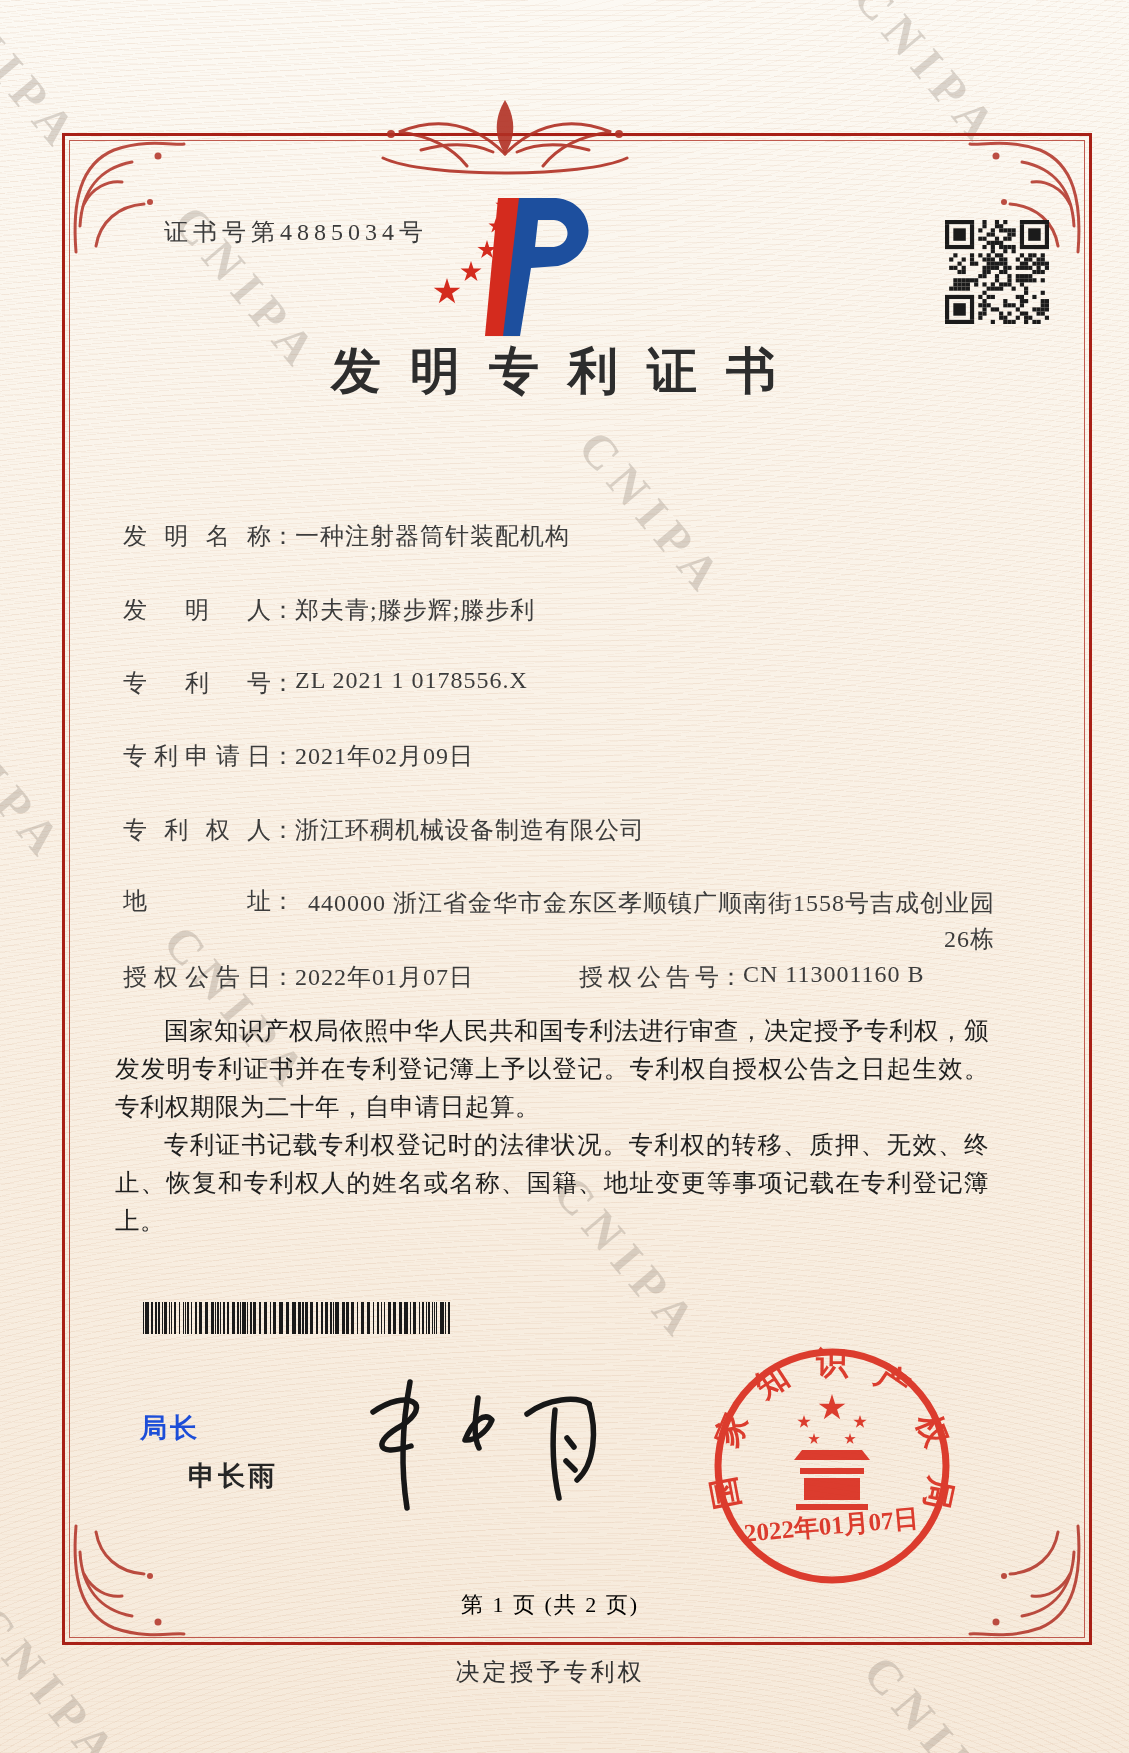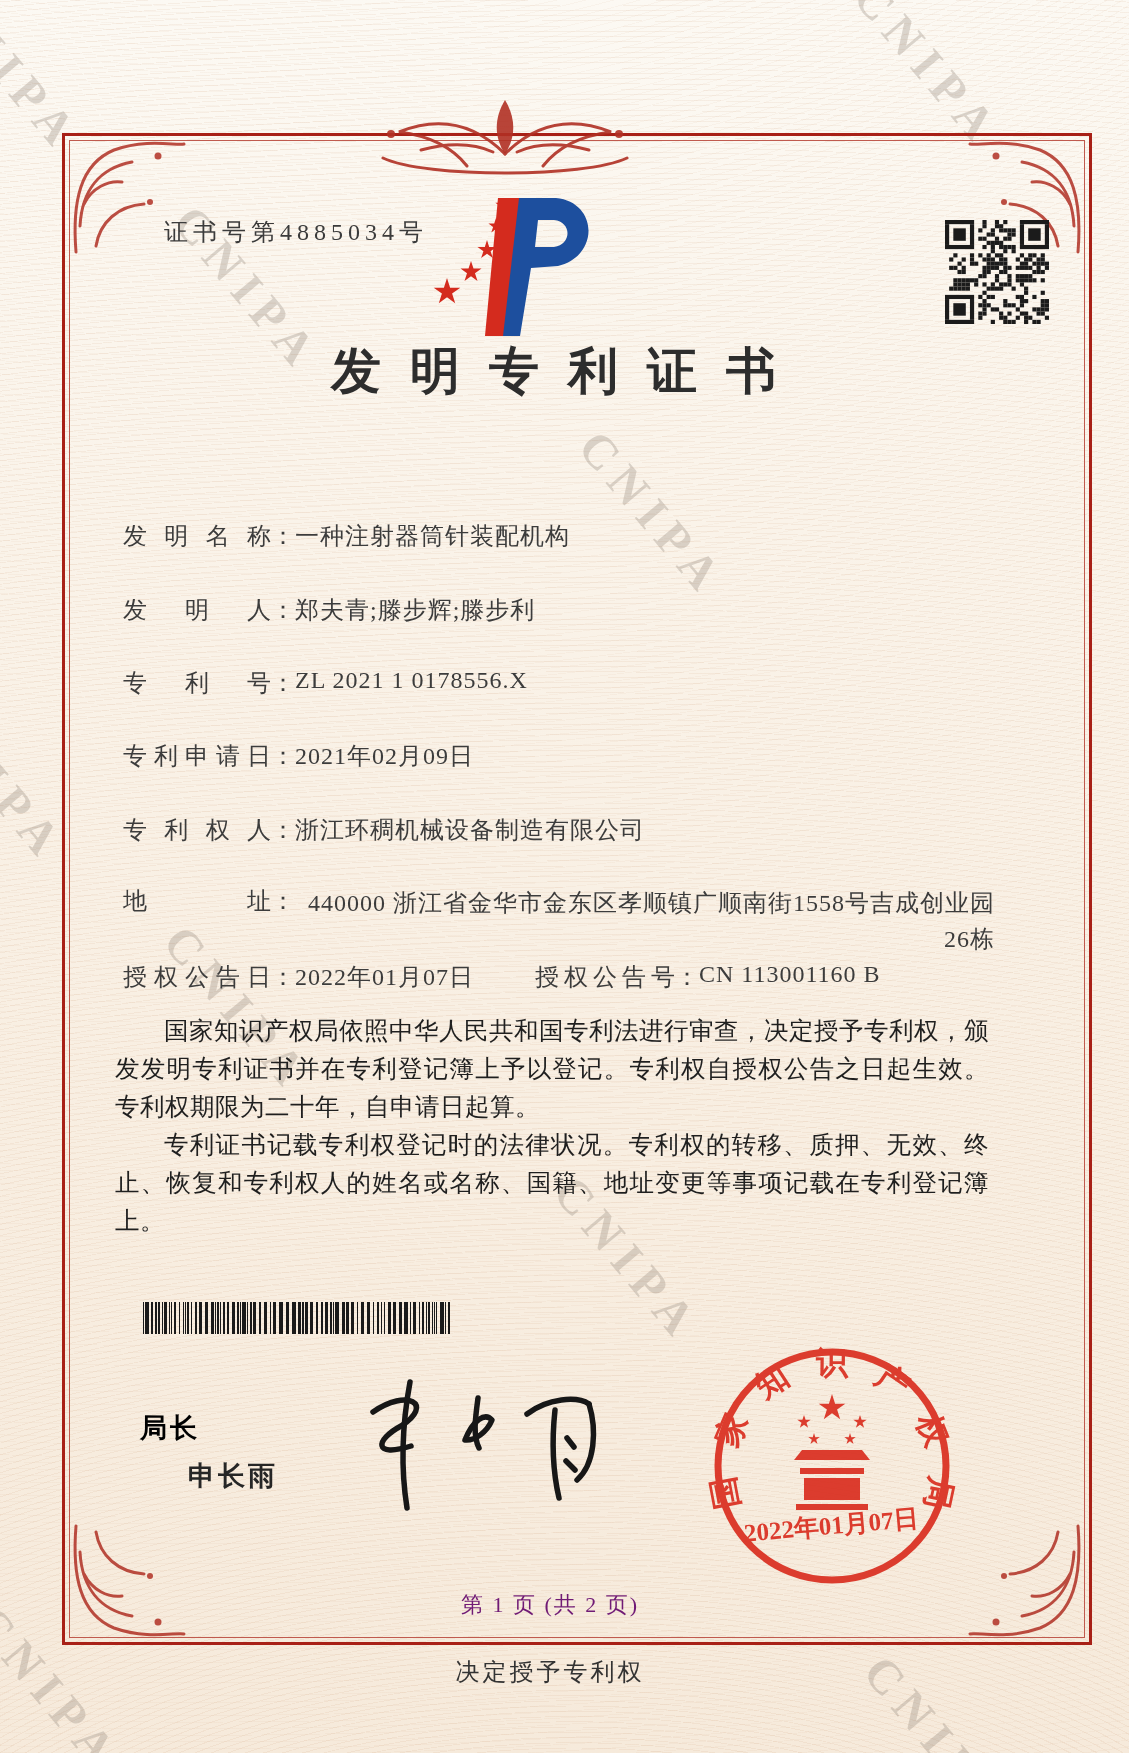--- a/index.html
+++ b/index.html
@@ -58,44 +58,44 @@
   }
   .row{position:absolute;left:123px;width:900px;font-size:24px;color:#3c3c3c;}
   .flabel{
     display:inline-block;width:148px;text-align:justify;text-align-last:justify;
     vertical-align:top;
   }
   .fcolon{display:inline-block;vertical-align:top;}
   .fvalue{display:inline-block;vertical-align:top;letter-spacing:1px;text-align:right;}
   .fvalue.addr{width:700px;line-height:36px;}
   .pair2{position:absolute;left:412px;top:0;}
-  .pair2 .flabel{width:140px;}
+  .pair2 .flabel{width:140px;margin-left:44px;}
   .body-text{
     position:absolute;left:115px;top:1012px;width:874px;
     font-size:24.5px;line-height:38px;color:#1f1f1f;text-align:justify;
     letter-spacing:.5px;
   }
   .body-text p{margin:0;text-indent:2em;}
   .barcode{position:absolute;left:143px;top:1302px;}
   .director-title{
     position:absolute;left:140px;top:1410px;
     font-family:"Liberation Sans","DejaVu Sans",sans-serif;
-    font-weight:700;font-size:27px;color:#000000;letter-spacing:3px;
+    font-weight:700;font-size:27px;color:#1d4ed8;letter-spacing:3px;
   }
   .director-name{
     position:absolute;left:140px;top:1458px;
     font-family:"Liberation Sans","DejaVu Sans",sans-serif;
     font-weight:700;font-size:27px;color:#262626;letter-spacing:3px;margin-left:48px;
   }
   .signature{position:absolute;left:315px;top:1368px;}
   .seal{position:absolute;left:708px;top:1342px;opacity:.9;mix-blend-mode:multiply;}
   .seal text{fill:var(--seal-red);font-family:"Liberation Serif","DejaVu Serif",serif;font-weight:700;}
   .page-info{
     position:absolute;left:420px;top:1590px;width:260px;text-align:center;
-    font-size:22px;color:#701a75;letter-spacing:2px;
+    font-size:22px;color:#000000;letter-spacing:2px;
   }
   .continuation{
     position:absolute;left:380px;top:1656px;width:340px;text-align:center;
     font-size:24px;color:#333;letter-spacing:3px;
   }
 </style>
 </head>
 <body>
 
 <div class="paper"></div>

